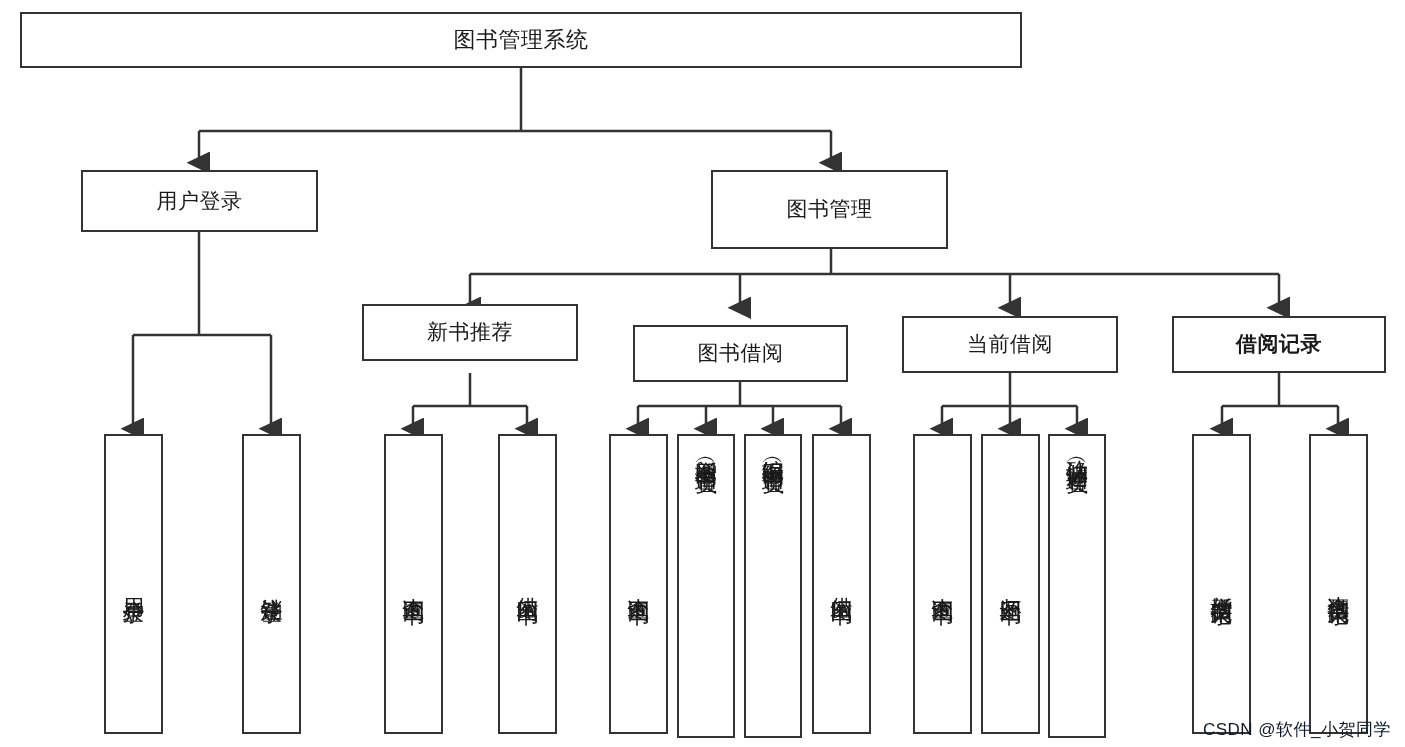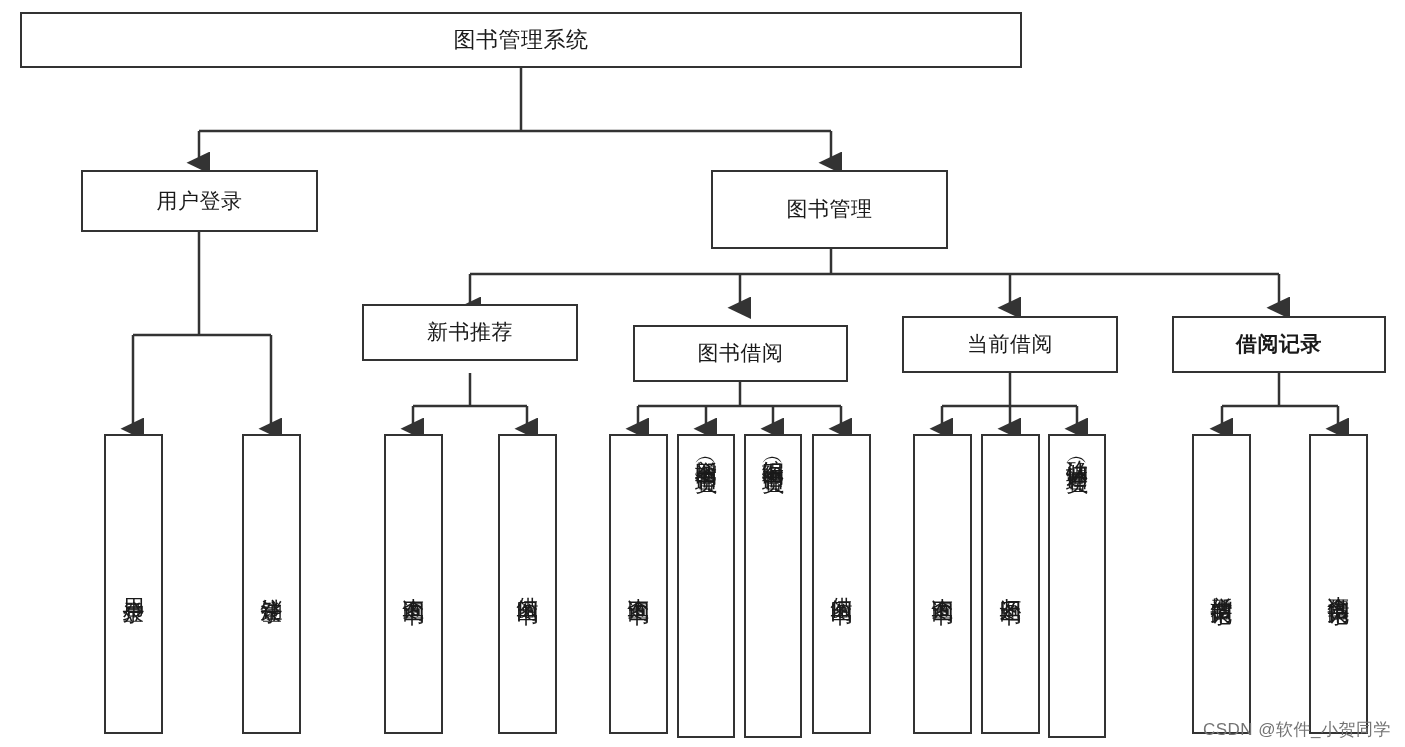--- a/index.html
+++ b/index.html
@@ -63,21 +63,21 @@
     left: 0; top: 0;
     width: 1405px;
     height: 747px;
     pointer-events: none;
   }
   #watermark {
     position: absolute;
     right: 14px;
     bottom: 6px;
     font-size: 17px;
-    color: #737373;
+    color: #0f172a;
     letter-spacing: 0.5px;
     white-space: nowrap;
   }
 </style>
 </head>
 <body>
 
 <div id="canvas">
 
   <svg id="edges" viewBox="0 0 1405 747">

